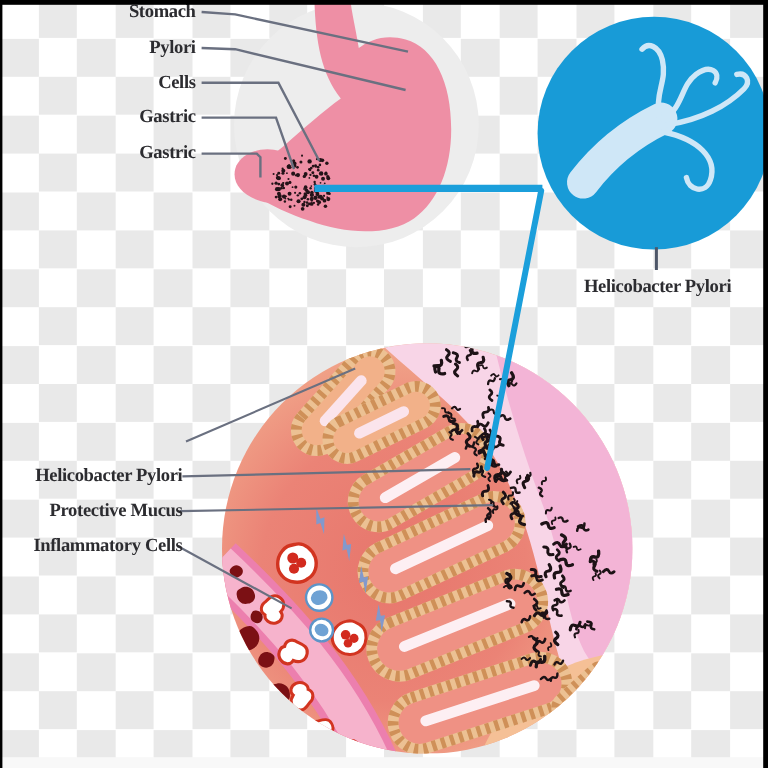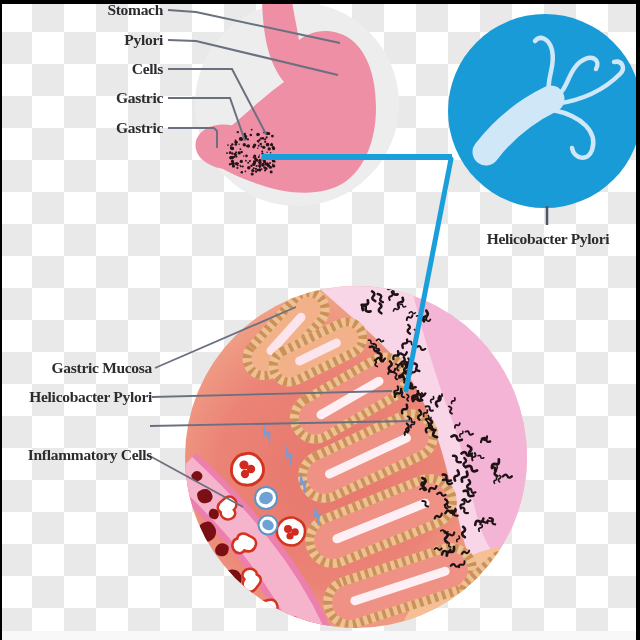--- a/index.html
+++ b/index.html
@@ -500,22 +500,22 @@
 </svg>
 
 <div class="lbl" style="right:477px;top:0;">Stomach</div>
 <div class="lbl" style="right:477px;top:30px;">Pylori</div>
 <div class="lbl" style="right:477px;top:59px;">Cells</div>
 <div class="lbl" style="right:477px;top:88px;">Gastric</div>
 <div class="lbl" style="right:477px;top:118px;">Gastric</div>
 
 <div class="lbl center" style="left:452px;top:229px;width:192px;">Helicobacter Pylori</div>
 
-<div class="lbl" style="right:488px;top:358px;">Gastric Mucosa</div>
 <div class="lbl" style="right:488px;top:387px;">Helicobacter Pylori</div>
+<div class="lbl" style="right:488px;top:416px;">Protective Mucus</div>
 <div class="lbl" style="right:488px;top:445px;">Inflammatory Cells</div>
 
 <div class="bottom-strip"></div>
 <div class="frame top"></div>
 <div class="frame left"></div>
 <div class="frame right"></div>
 
 </div>
 
 </body></html>

